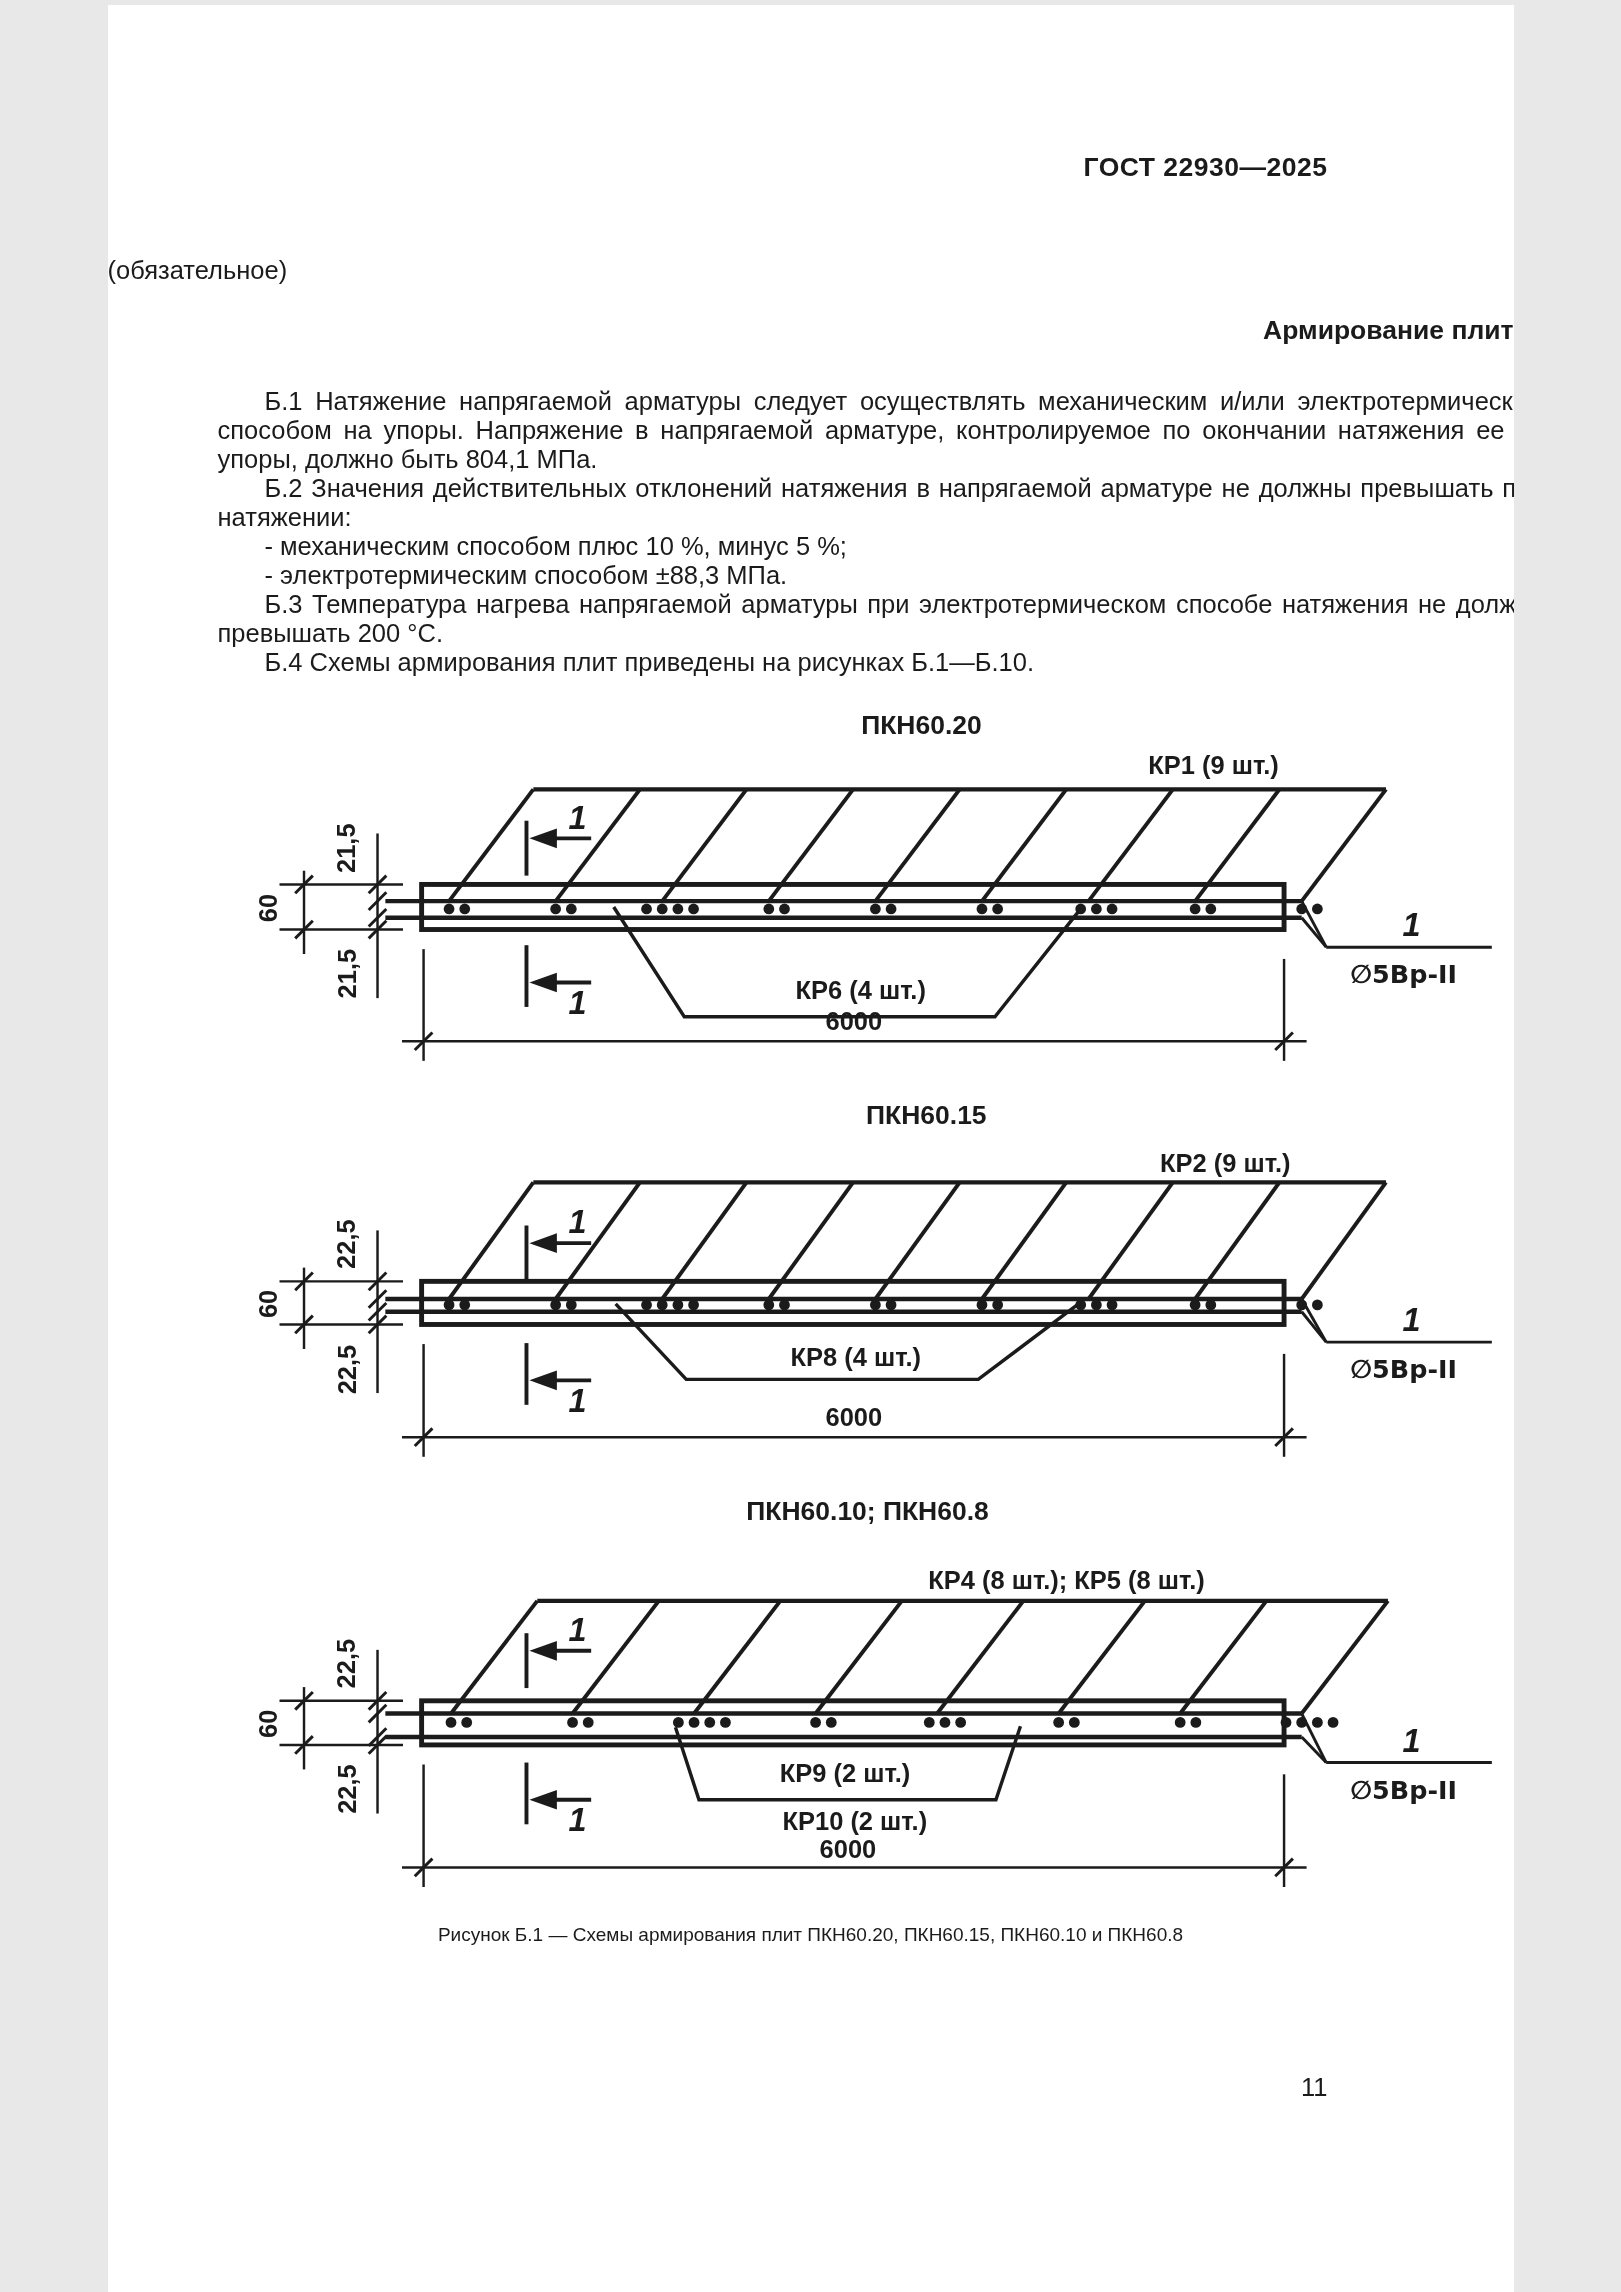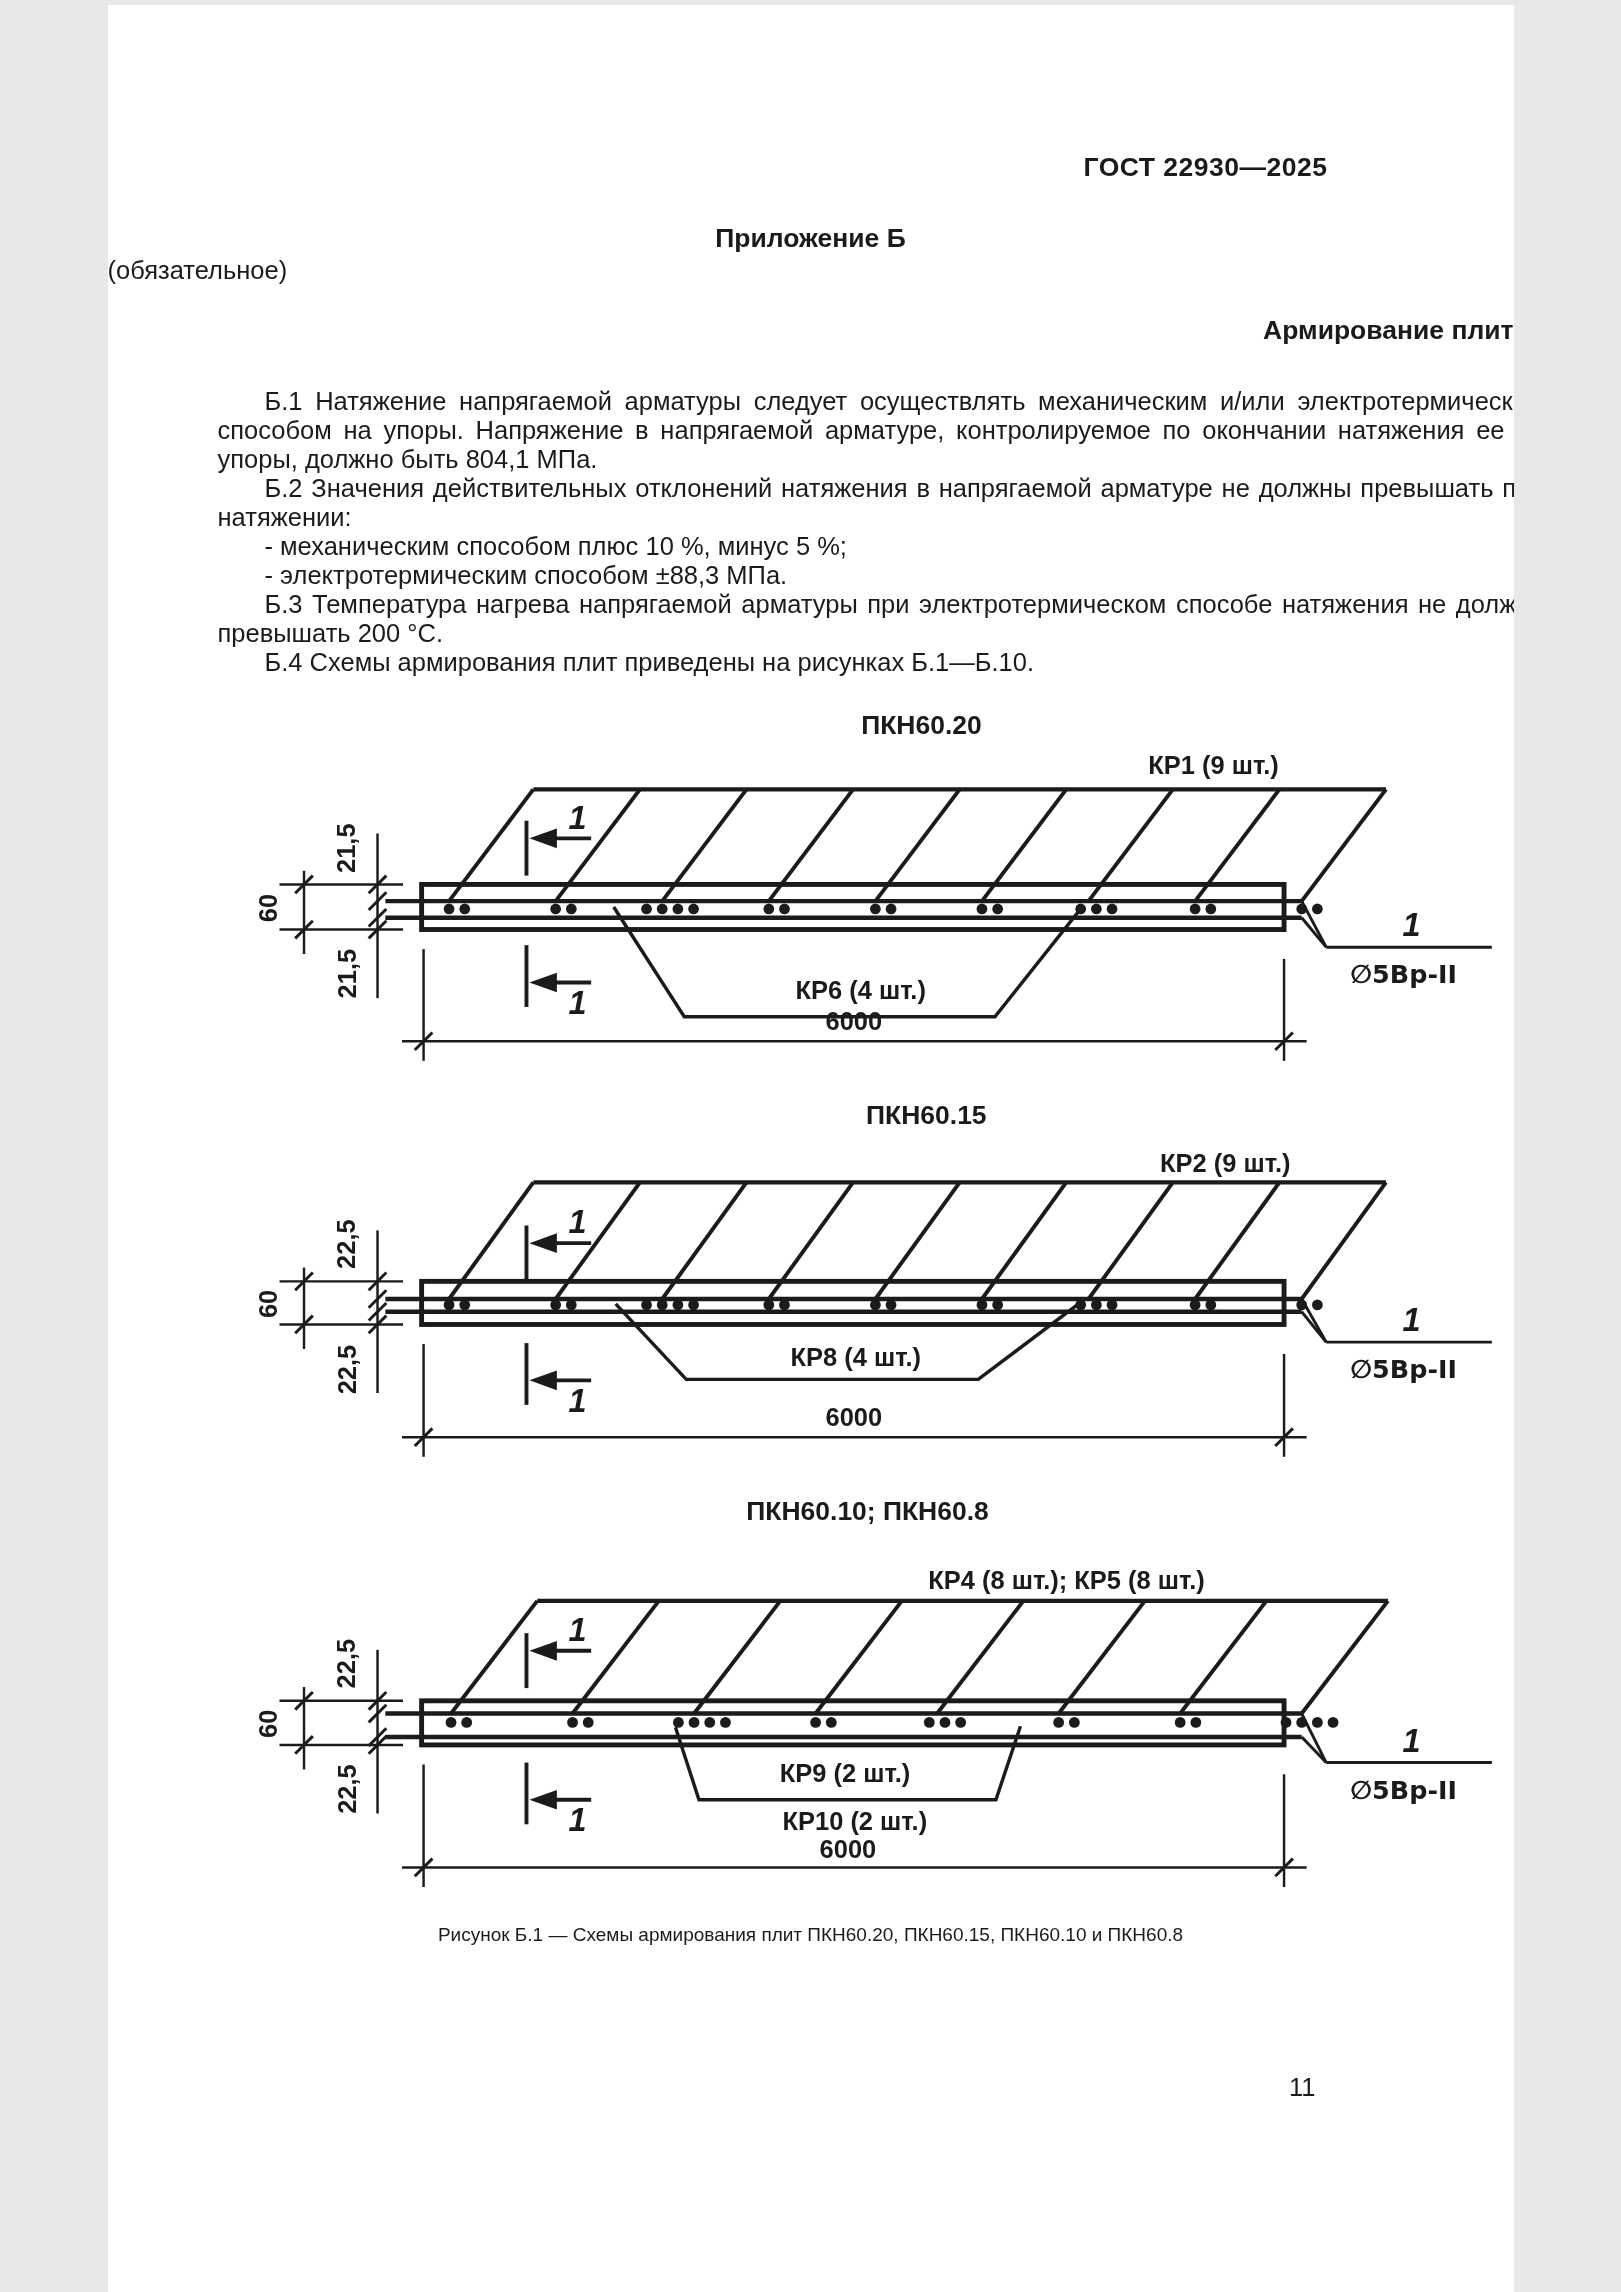--- a/index.html
+++ b/index.html
@@ -9,35 +9,34 @@
     margin:5px auto;
   }
   .gost-num{position:absolute;top:147px;right:186px;font-size:26.5px;font-weight:bold;letter-spacing:0.5px;}
   .app-title{position:absolute;top:218px;left:0;width:100%;text-align:center;font-size:26.5px;font-weight:bold;}
   .app-sub{position:absolute;top:251px;left:0;width:100%;text-align:left;font-size:25.5px;}
   .sec-title{position:absolute;top:310px;left:0;width:100%;text-align:right;font-size:26.5px;font-weight:bold;}
   .body-text{position:absolute;top:382px;left:110px;width:1327px;font-size:25.5px;line-height:29px;text-align:justify;}
   .body-text p{margin:0;text-indent:47px;}
   .figure-svg{position:absolute;top:0;left:0;}
   .caption{position:absolute;top:1919px;left:0;width:100%;text-align:center;font-size:19px;}
-  .page-num{position:absolute;top:2068px;right:198px;font-size:25.5px;}
+  .page-num{position:absolute;top:2068px;right:186px;font-size:25.5px;}
   
   text{fill:#1b1b1b;font-family:"Liberation Sans",sans-serif;}
   .t-title{font-size:27px;font-weight:bold;}
   .t-kr{font-size:26px;font-weight:bold;}
   .t-dim{font-size:26px;font-weight:bold;}
   .t-sec{font-size:33px;font-weight:bold;font-style:italic;}
   .t-wire{font-size:26px;font-weight:bold;font-family:"DejaVu Sans","Liberation Sans",sans-serif;}
 </style>
 </head>
 <body>
 
 <div class="page">
   <div class="gost-num">ГОСТ 22930—2025</div>
-  <div class="app-title">Приложение Б</div>
   <div class="app-sub">(обязательное)</div>
   <div class="sec-title">Армирование плит</div>
 
   <div class="body-text">
     <p>Б.1  Натяжение напрягаемой арматуры следует осуществлять механическим и/или электротермическим способом на упоры. Напряжение в напрягаемой арматуре, контролируемое по окончании натяжения ее на упоры, должно быть 804,1 МПа.</p>
     <p>Б.2  Значения действительных отклонений натяжения в напрягаемой арматуре не должны превышать при натяжении:</p>
     <p>-  механическим способом плюс 10 %, минус 5 %;</p>
     <p>-  электротермическим способом ±88,3 МПа.</p>
     <p>Б.3  Температура нагрева напрягаемой арматуры при электротермическом способе натяжения не должна превышать 200 °С.</p>
     <p>Б.4  Схемы армирования плит приведены на рисунках Б.1—Б.10.</p>

